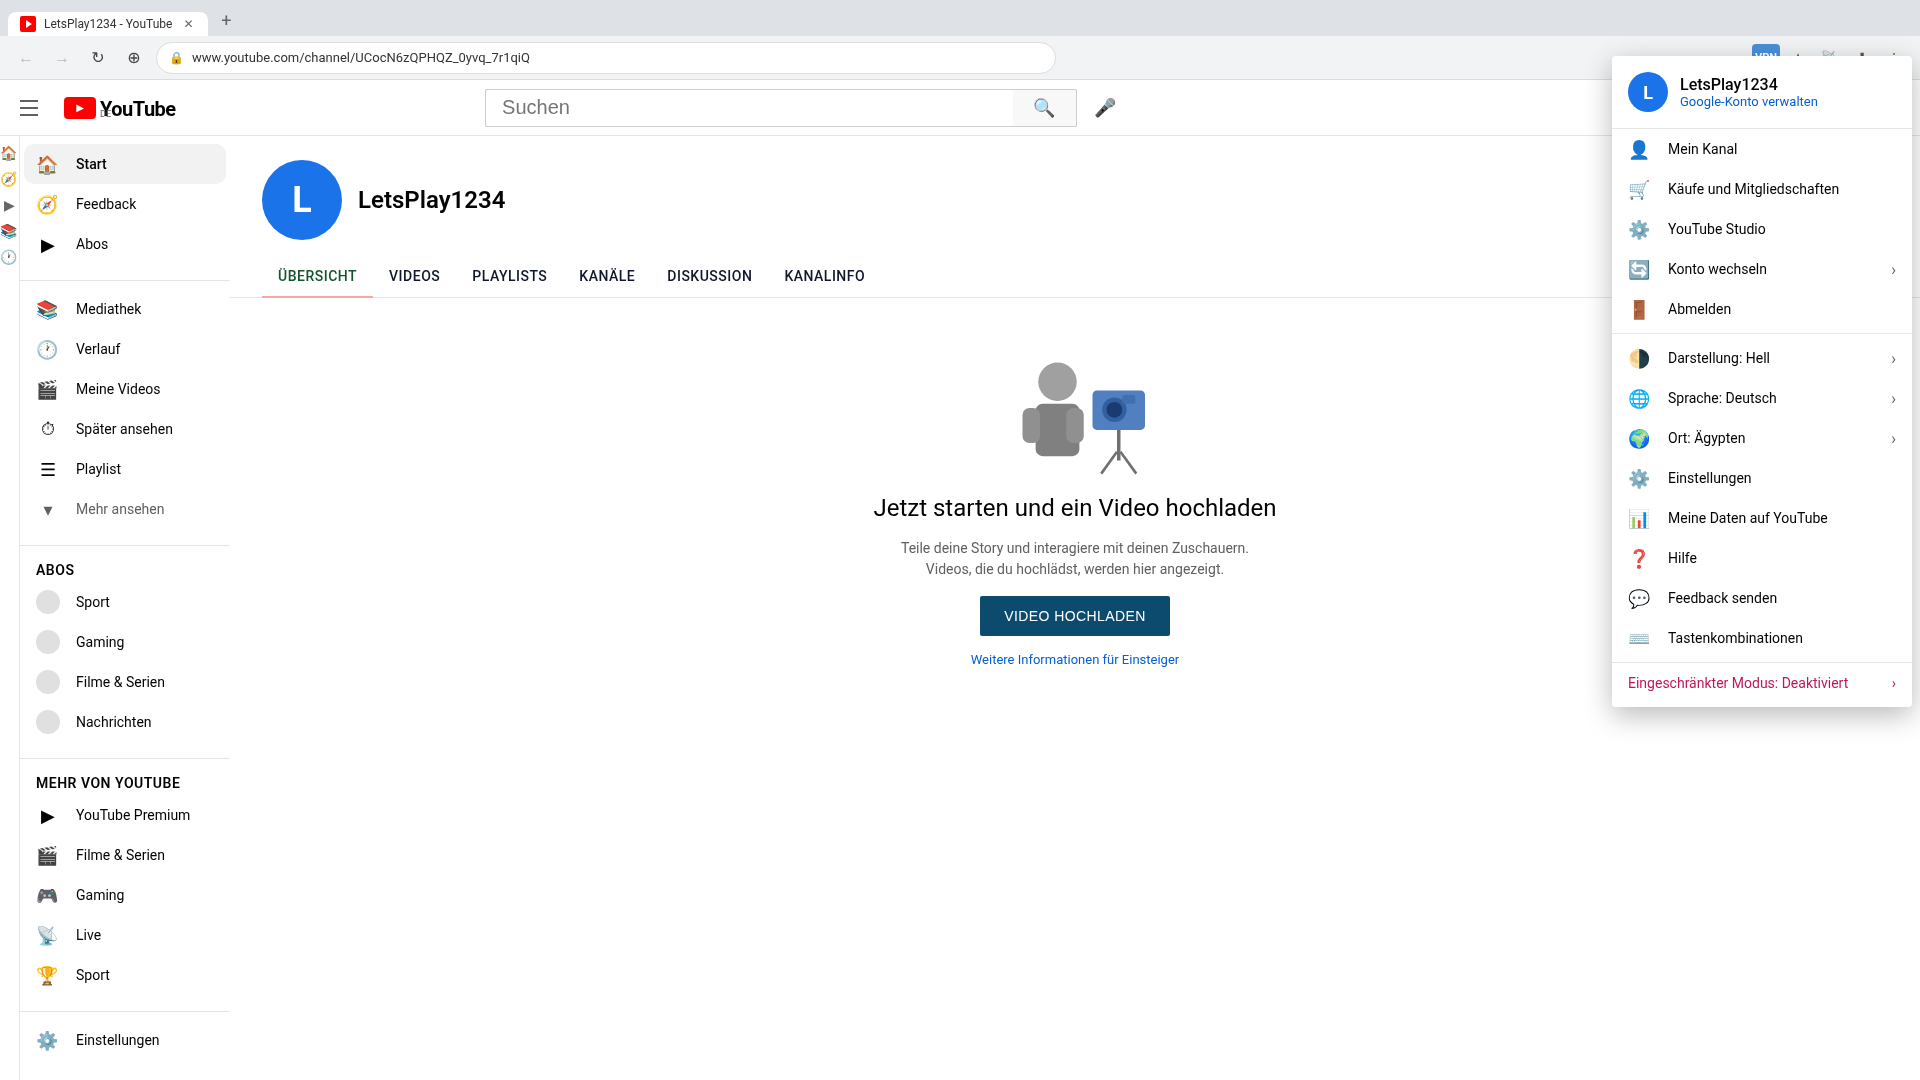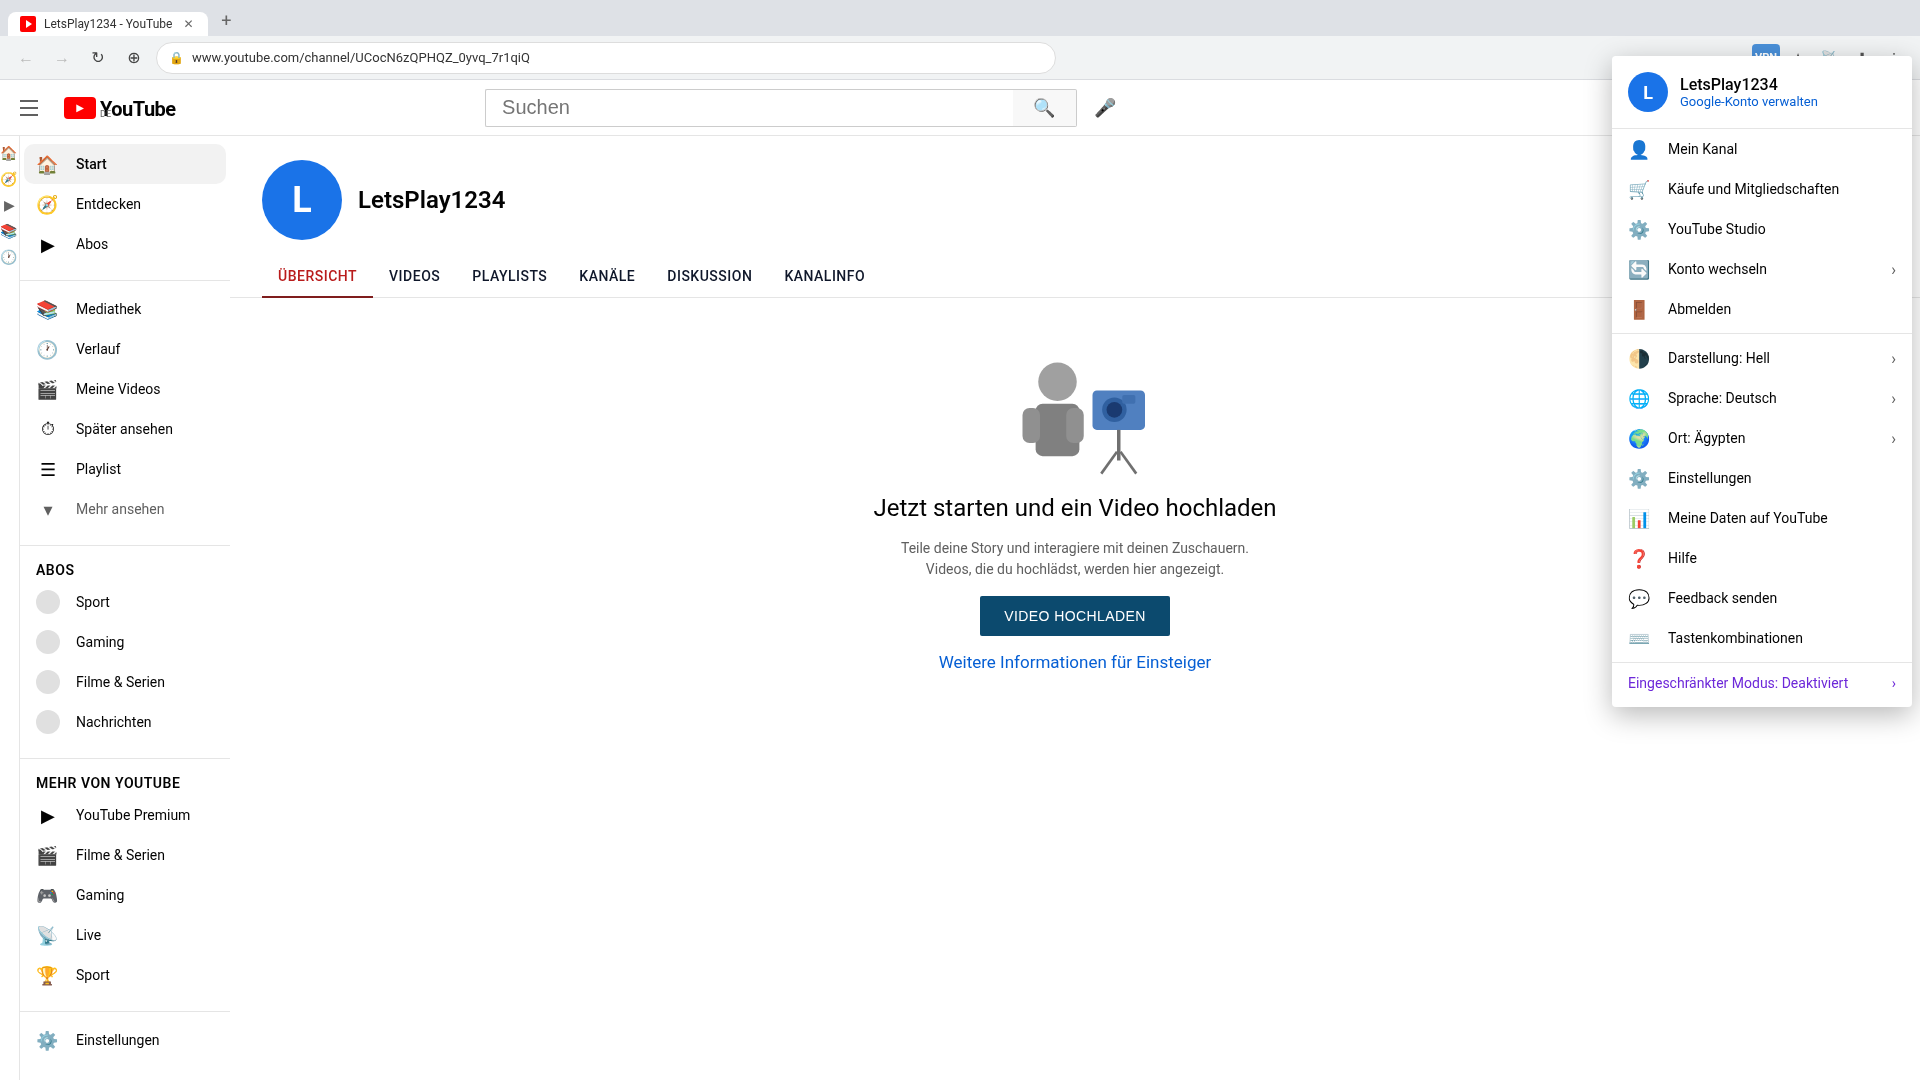--- a/index.html
+++ b/index.html
@@ -64,43 +64,43 @@
     .yt-main { flex: 1; overflow-y: auto; background: #fff; }
     .channel-header { display: flex; align-items: center; padding: 24px 32px 0; gap: 16px; }
     .channel-avatar { width: 80px; height: 80px; border-radius: 50%; background: #1a73e8; display: flex; align-items: center; justify-content: center; color: #fff; font-size: 36px; font-weight: 700; flex-shrink: 0; }
     .channel-name { font-size: 24px; font-weight: 600; color: #030303; }
     .channel-actions { margin-left: auto; display: flex; gap: 8px; }
     .btn-primary { background: #065fd4; color: #fff; border: none; border-radius: 2px; padding: 10px 16px; font-size: 14px; font-weight: 500; cursor: pointer; letter-spacing: 0.4px; }
 
     
     .channel-tabs { display: flex; align-items: center; padding: 0 32px; border-bottom: 1px solid #e5e5e5; margin-top: 16px; }
     .channel-tab { padding: 12px 16px; font-size: 14px; font-weight: 500; color: #0f172a; cursor: pointer; border-bottom: 2px solid transparent; margin-bottom: -1px; text-transform: uppercase; letter-spacing: 0.5px; }
-    .channel-tab.active { color: #b91c1c; border-bottom: 2px solid #7f1d1d; }
+    .channel-tab.active { color: #14532d; border-bottom: 2px solid #fca5a5; }
     .channel-tab-search { margin-left: auto; width: 32px; height: 32px; display: flex; align-items: center; justify-content: center; cursor: pointer; color: #606060; font-size: 18px; }
 
     
     .channel-content { padding: 40px; display: flex; flex-direction: column; align-items: center; gap: 16px; min-height: 400px; justify-content: center; }
     .upload-illustration { width: 180px; height: 140px; display: flex; align-items: center; justify-content: center; }
     .upload-title { font-size: 24px; color: #030303; font-weight: 400; }
     .upload-desc { font-size: 14px; color: #606060; text-align: center; max-width: 360px; line-height: 1.5; }
     .btn-upload { background: #0c4a6e; color: #fff; border: none; border-radius: 2px; padding: 12px 24px; font-size: 14px; font-weight: 500; cursor: pointer; letter-spacing: 0.4px; text-transform: uppercase; }
-    .upload-link { font-size: 17px; color: #065fd4; cursor: pointer; }
+    .upload-link { font-size: 13px; color: #065fd4; cursor: pointer; }
 
     
     .account-dropdown { position: fixed; top: 56px; right: 8px; width: 300px; background: #fff; border-radius: 4px; box-shadow: 0 8px 28px rgba(0,0,0,0.28); z-index: 1000; padding-bottom: 8px; }
     .account-header { display: flex; align-items: center; gap: 12px; padding: 16px; border-bottom: 1px solid #e5e5e5; }
     .account-avatar { width: 40px; height: 40px; border-radius: 50%; background: #1a73e8; display: flex; align-items: center; justify-content: center; color: #fff; font-weight: 700; font-size: 18px; flex-shrink: 0; }
     .account-name { font-size: 16px; font-weight: 500; color: #030303; }
     .account-manage { font-size: 13px; color: #065fd4; cursor: pointer; }
     .dropdown-item { display: flex; align-items: center; gap: 16px; padding: 8px 16px; cursor: pointer; font-size: 14px; color: #030303; min-height: 40px; }
     .dropdown-icon { width: 24px; height: 24px; display: flex; align-items: center; justify-content: center; font-size: 18px; color: #444; flex-shrink: 0; }
     .dropdown-label { flex: 1; }
     .dropdown-arrow { color: #606060; font-size: 16px; }
     .dropdown-divider { height: 1px; background: #e5e5e5; margin: 4px 0; }
-    .dropdown-footer { display: flex; align-items: center; padding: 8px 16px; cursor: pointer; font-size: 14px; color: #6d28d9; gap: 8px; }
+    .dropdown-footer { display: flex; align-items: center; padding: 8px 16px; cursor: pointer; font-size: 14px; color: #be185d; gap: 8px; }
 
     
     .camera-svg { width: 180px; height: 140px; }
   </style>
 </head>
 <body>
 
 <div class="browser-frame">
 
   <div class="browser-tabs">
@@ -177,21 +177,21 @@
       </div>
 
       <div class="yt-sidebar">
         <div class="sidebar-section">
           <div class="sidebar-item active">
             <div class="sidebar-icon">🏠</div>
             <span class="sidebar-label">Start</span>
           </div>
           <div class="sidebar-item">
             <div class="sidebar-icon">🧭</div>
-            <span class="sidebar-label">Entdecken</span>
+            <span class="sidebar-label">Feedback</span>
           </div>
           <div class="sidebar-item">
             <div class="sidebar-icon">▶</div>
             <span class="sidebar-label">Abos</span>
           </div>
         </div>
 
         <div class="sidebar-divider"></div>
 
         <div class="sidebar-section">

